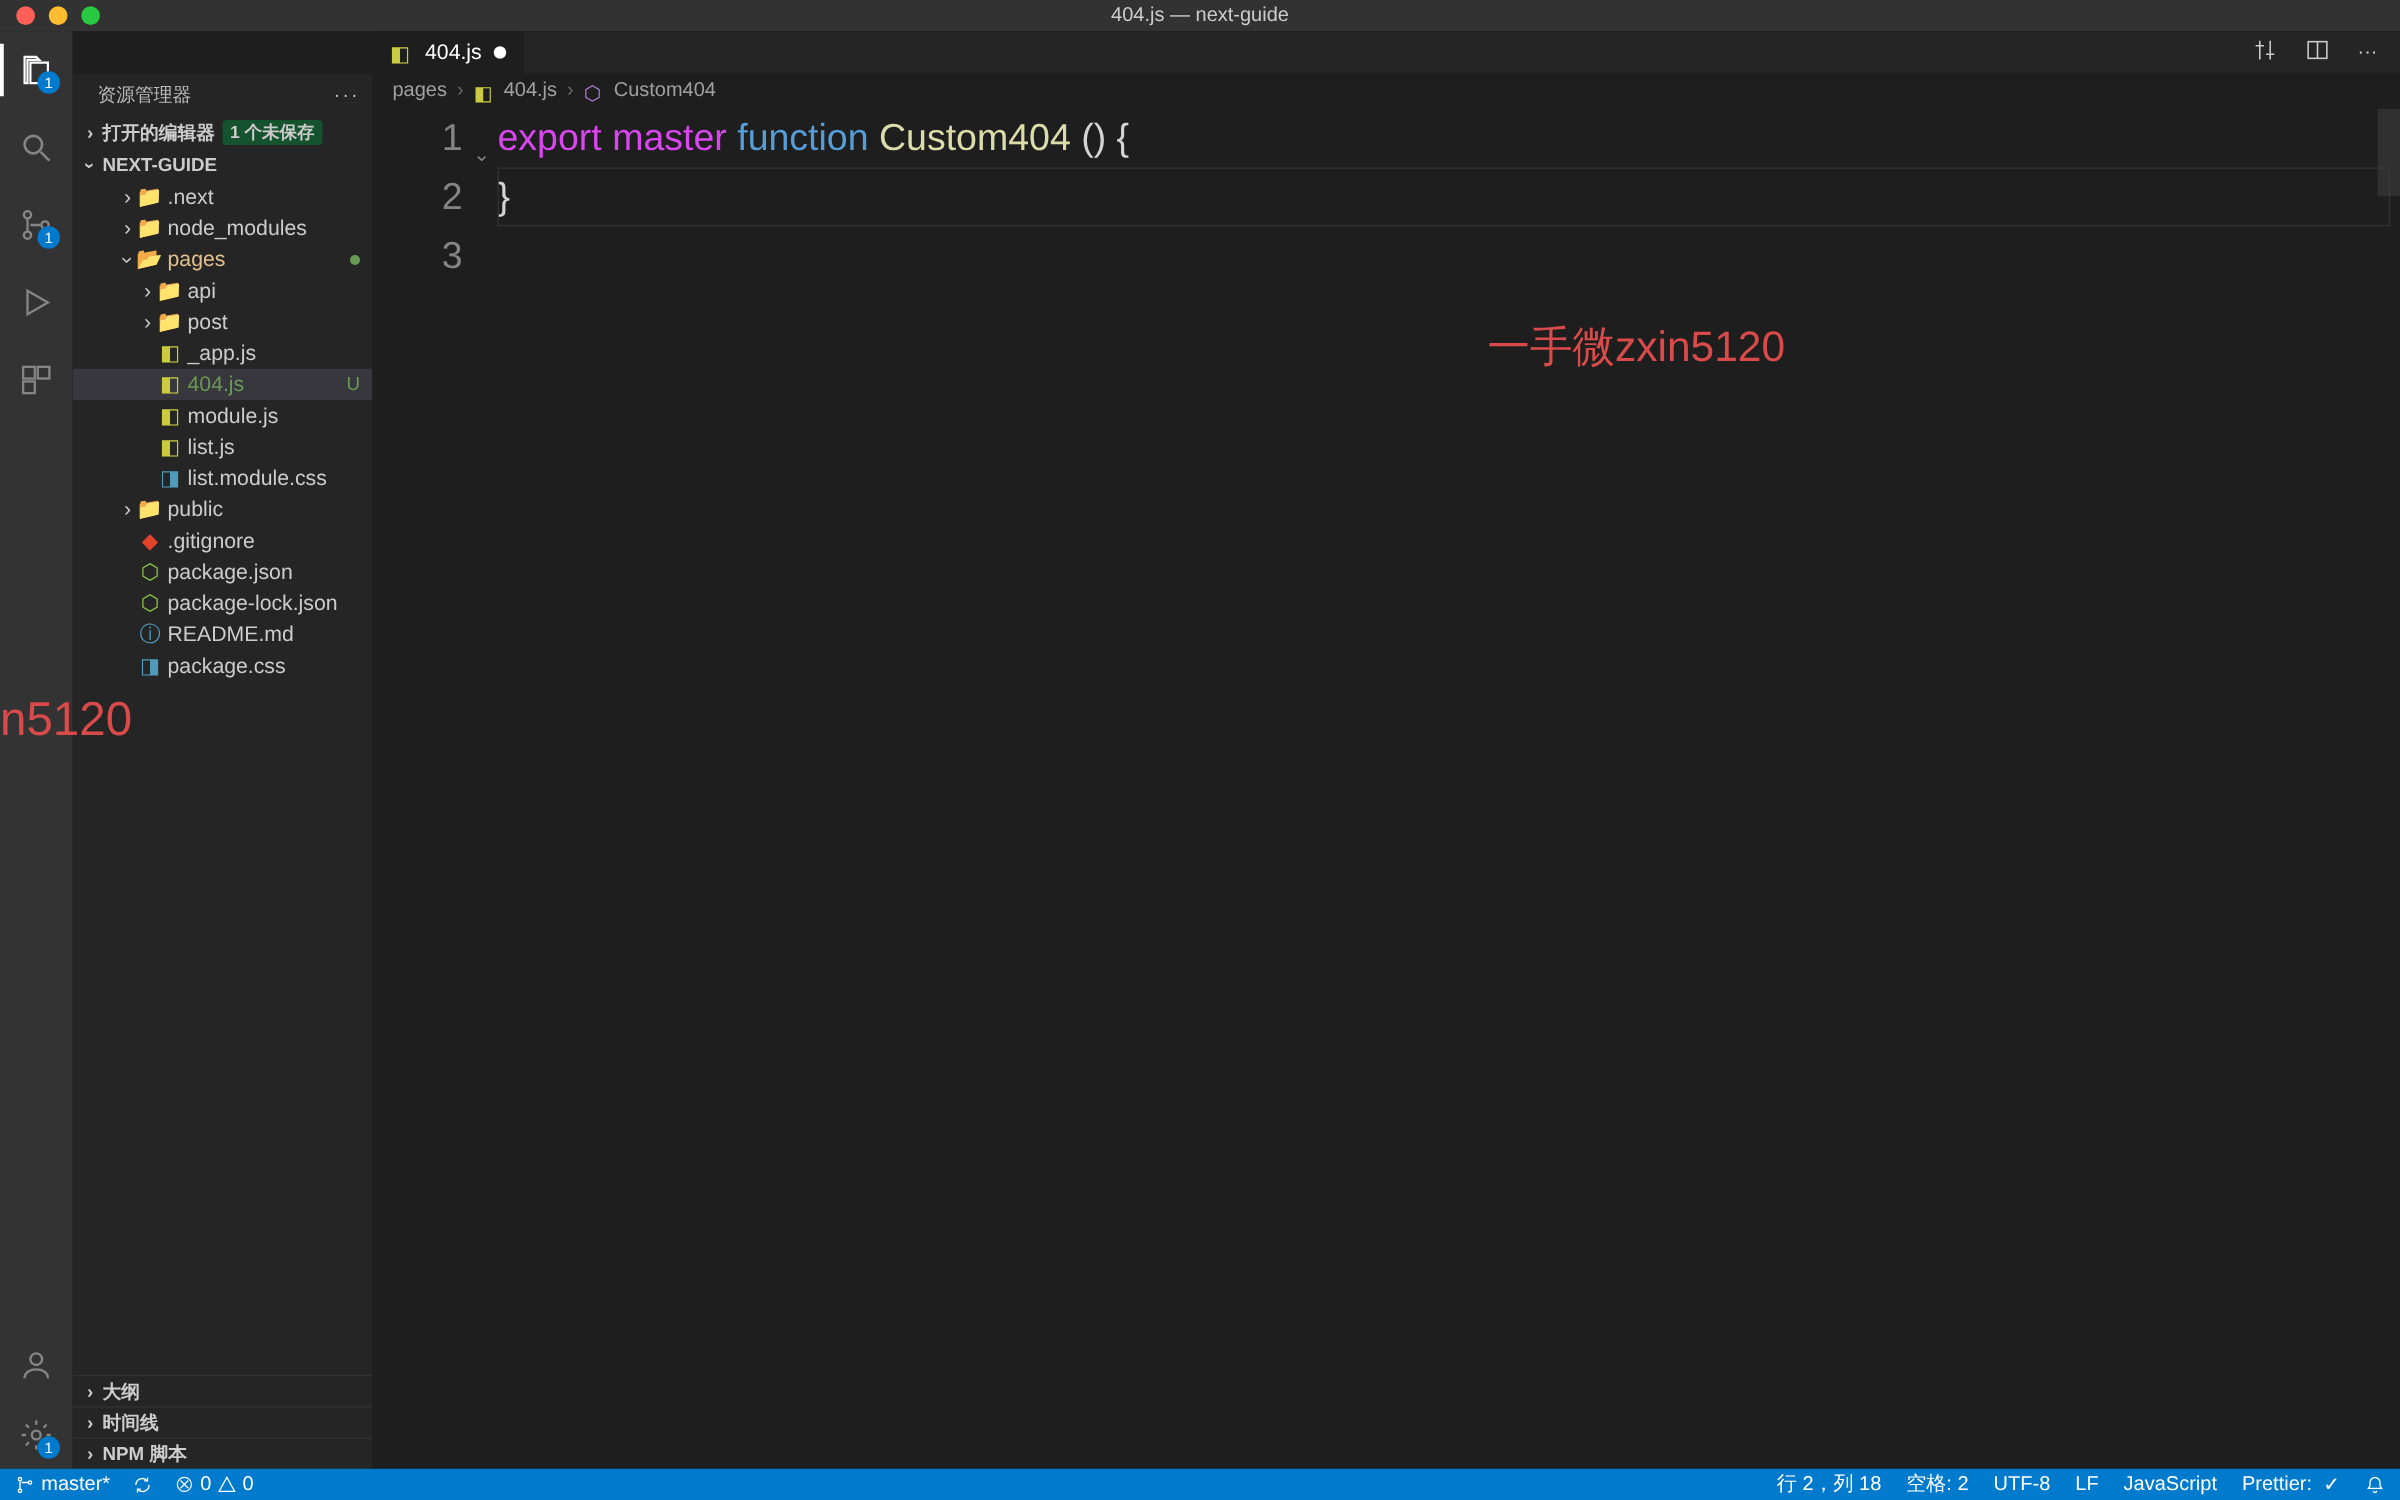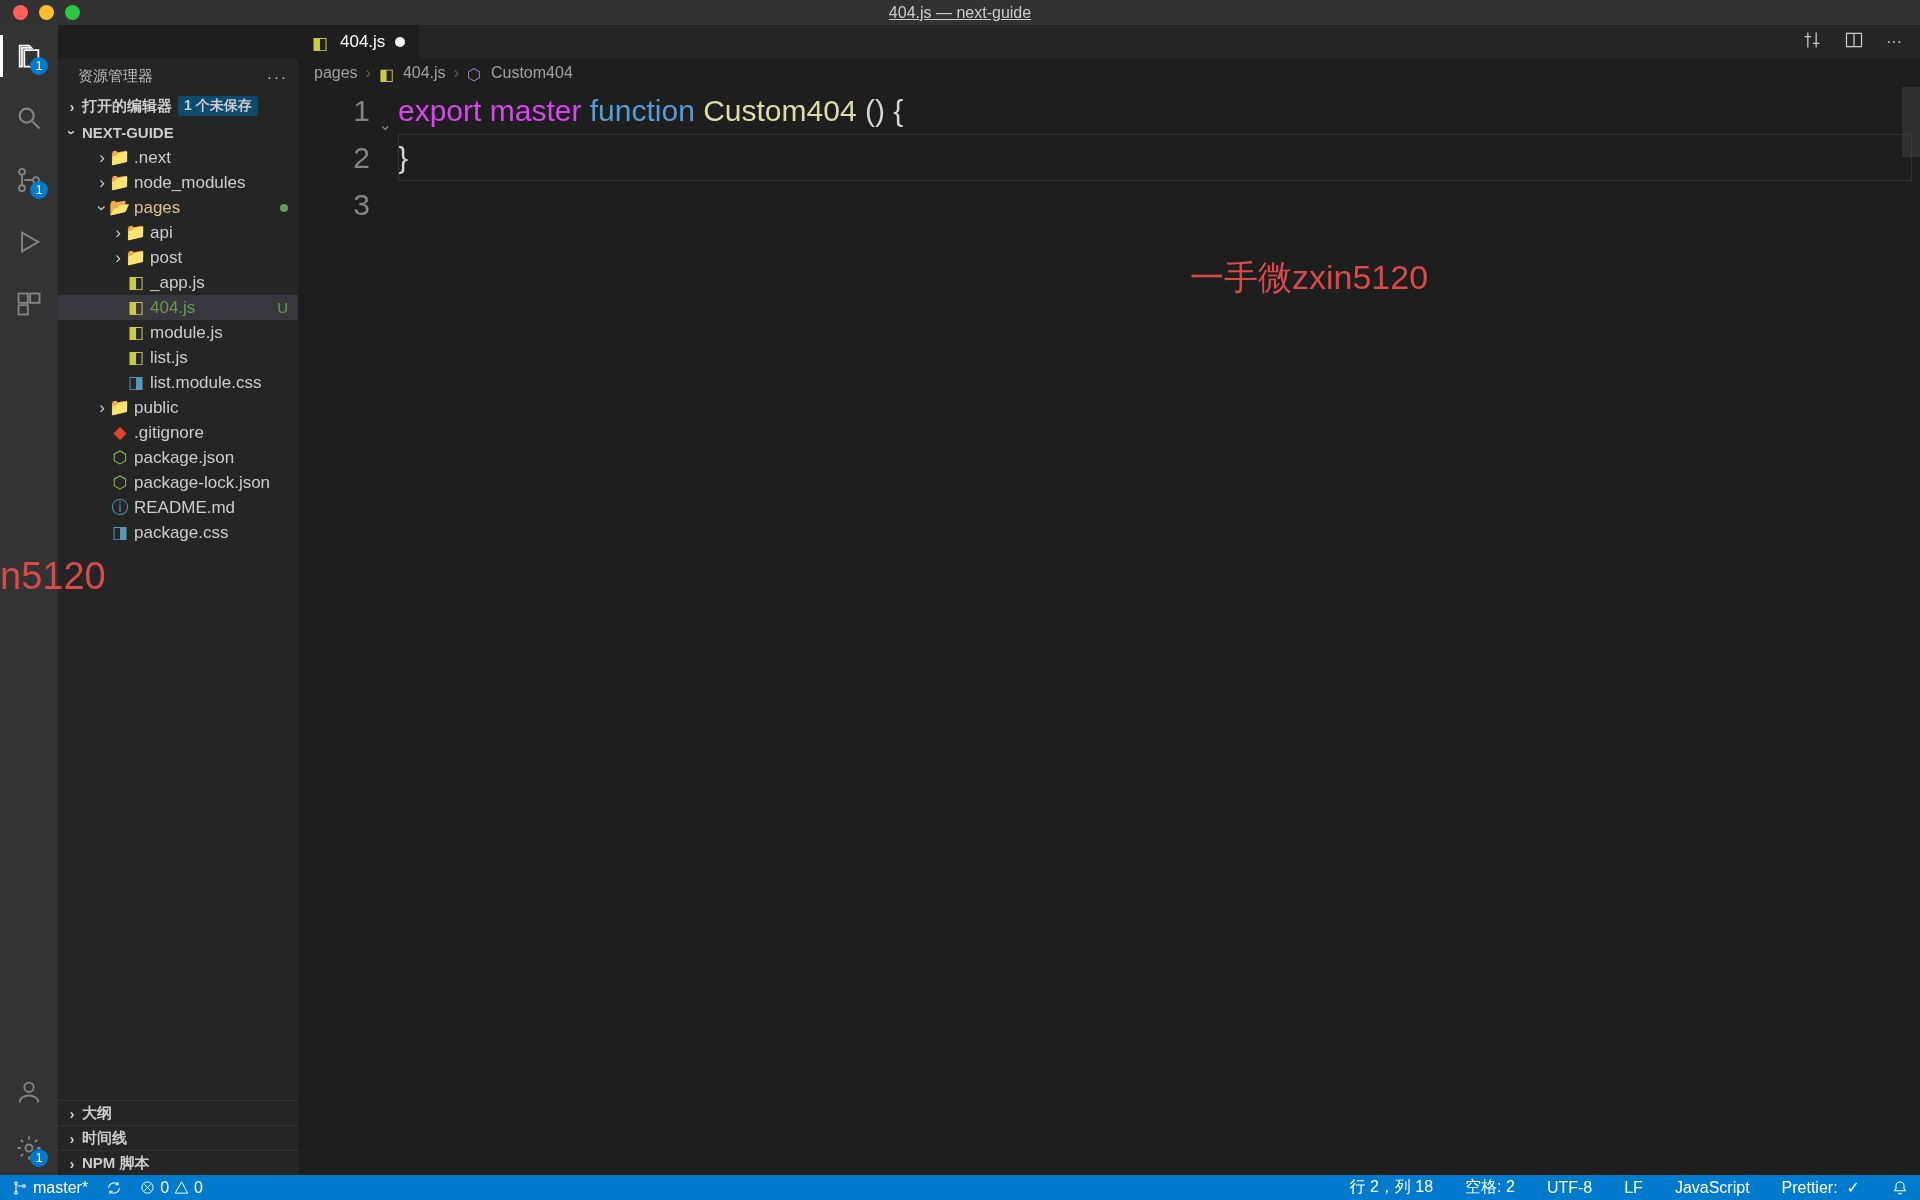--- a/index.html
+++ b/index.html
@@ -3,40 +3,40 @@
 <meta charset="utf-8">
 <style>
 * { margin:0; padding:0; box-sizing:border-box; font-family:-apple-system,BlinkMacSystemFont,"Segoe UI",sans-serif; }
 body { background:#1e1e1e; color:#ccc; width:1920px; height:1200px; overflow:hidden; position:relative; }
 
 
 .titlebar { height:25px; background:#323233; display:flex; align-items:center; position:relative; }
 .traffic { display:flex; gap:11px; padding-left:13px; }
 .dot { width:15px; height:15px; border-radius:50%; }
 .dot.red{background:#ff5f57}.dot.yellow{background:#febc2e}.dot.green{background:#28c840}
-.titlebar-title { position:absolute; left:50%; transform:translateX(-50%); font-size:16px; color:#ccc;text-decoration:underline; }
+.titlebar-title { position:absolute; left:50%; transform:translateX(-50%); font-size:16px; color:#ccc; }
 
 
 .app { display:flex; height:1150px; }
 
 
 .activitybar { width:58px; background:#333333; display:flex; flex-direction:column; align-items:center; padding-top:14px; gap:28px; position:relative; }
 .activitybar .ab-item { width:34px; height:34px; display:flex; align-items:center; justify-content:center; color:#858585; cursor:pointer; position:relative; }
 .activitybar .ab-item.active { color:#fff; }
 .activitybar .ab-item.active::before { content:""; position:absolute; left:-12px; top:-4px; width:3px; height:42px; background:#fff; }
 .ab-badge { position:absolute; bottom:-2px; right:-2px; background:#007acc; color:#fff; font-size:12px; border-radius:10px; min-width:18px; height:18px; display:flex; align-items:center; justify-content:center; padding:0 4px; }
 .activitybar .bottom { margin-top:auto; margin-bottom:10px; display:flex; flex-direction:column; align-items:center; gap:22px; }
 
 
 .sidebar { width:240px; background:#252526; display:flex; flex-direction:column; font-size:17px;margin-top:34px; }
 .sidebar-header { height:34px; display:flex; align-items:center; justify-content:space-between; padding:0 10px 0 20px; color:#bbb; font-size:15px; }
 .sidebar-header .dots { color:#ccc; cursor:pointer; letter-spacing:2px; }
 .section-title { height:26px; display:flex; align-items:center; padding-left:6px; color:#ccc; font-size:15px; font-weight:bold; cursor:pointer; }
 .section-title .chev { width:16px; display:inline-flex; justify-content:center; margin-right:2px; }
-.badge-unsaved { background:#0c4a6e; color:#ccc; font-size:14px; padding:1px 6px; border-radius:3px; margin-left:6px; }
+.badge-unsaved { background:#14532d; color:#ccc; font-size:14px; padding:1px 6px; border-radius:3px; margin-left:6px; }
 
 .tree { flex:1; overflow:auto; }
 .tree-row { height:25px; display:flex; align-items:center; color:#ccc; cursor:pointer; font-size:17px; position:relative; }
 .tree-row.selected { background:#37373d; }
 .tree-row .chev { width:16px; display:inline-flex; justify-content:center; color:#ccc; }
 .tree-row .icon { width:20px; display:inline-flex; justify-content:center; margin-right:4px; }
 .tree-row .status { position:absolute; right:10px; color:#6a9955; font-size:15px; }
 .tree-row .mod-dot { position:absolute; right:10px; width:8px; height:8px; border-radius:50%; background:#6a9955; }.depth2{padding-left:36px}.depth3{padding-left:52px}
 
 .sidebar-footer .section-title { border-top:1px solid #333; height:25px; font-size:15px; }
@@ -67,21 +67,21 @@
 
 .minimap-scroll { position:absolute; right:0; top:62px; width:18px; height:70px; background:#424242; opacity:.5; }
 
 
 .wm1{position:absolute; left:0; top:555px; color:#d94a4a; font-size:38px; font-weight:500; z-index:50}
 .wm2{position:absolute; left:1190px; top:255px; color:#d94a4a; font-size:34px; font-weight:500; z-index:50}
 
 
 .statusbar { height:25px; background:#007acc; color:#fff; display:flex; align-items:center; font-size:16px; padding:0 12px; gap:18px; position:absolute; bottom:0; left:0; right:0; }
 .statusbar .sb-item{display:flex;align-items:center;gap:5px;cursor:pointer}
-.statusbar .right{margin-left:auto;display:flex;gap:32px;align-items:center}
+.statusbar .right{margin-left:auto;display:flex;gap:20px;align-items:center}
 .check::after{content:"✓";margin-left:4px}
 
 svg{fill:currentColor}
 </style>
 </head>
 <body>
 
 <div class="titlebar">
   <div class="traffic">
     <div class="dot red"></div>

